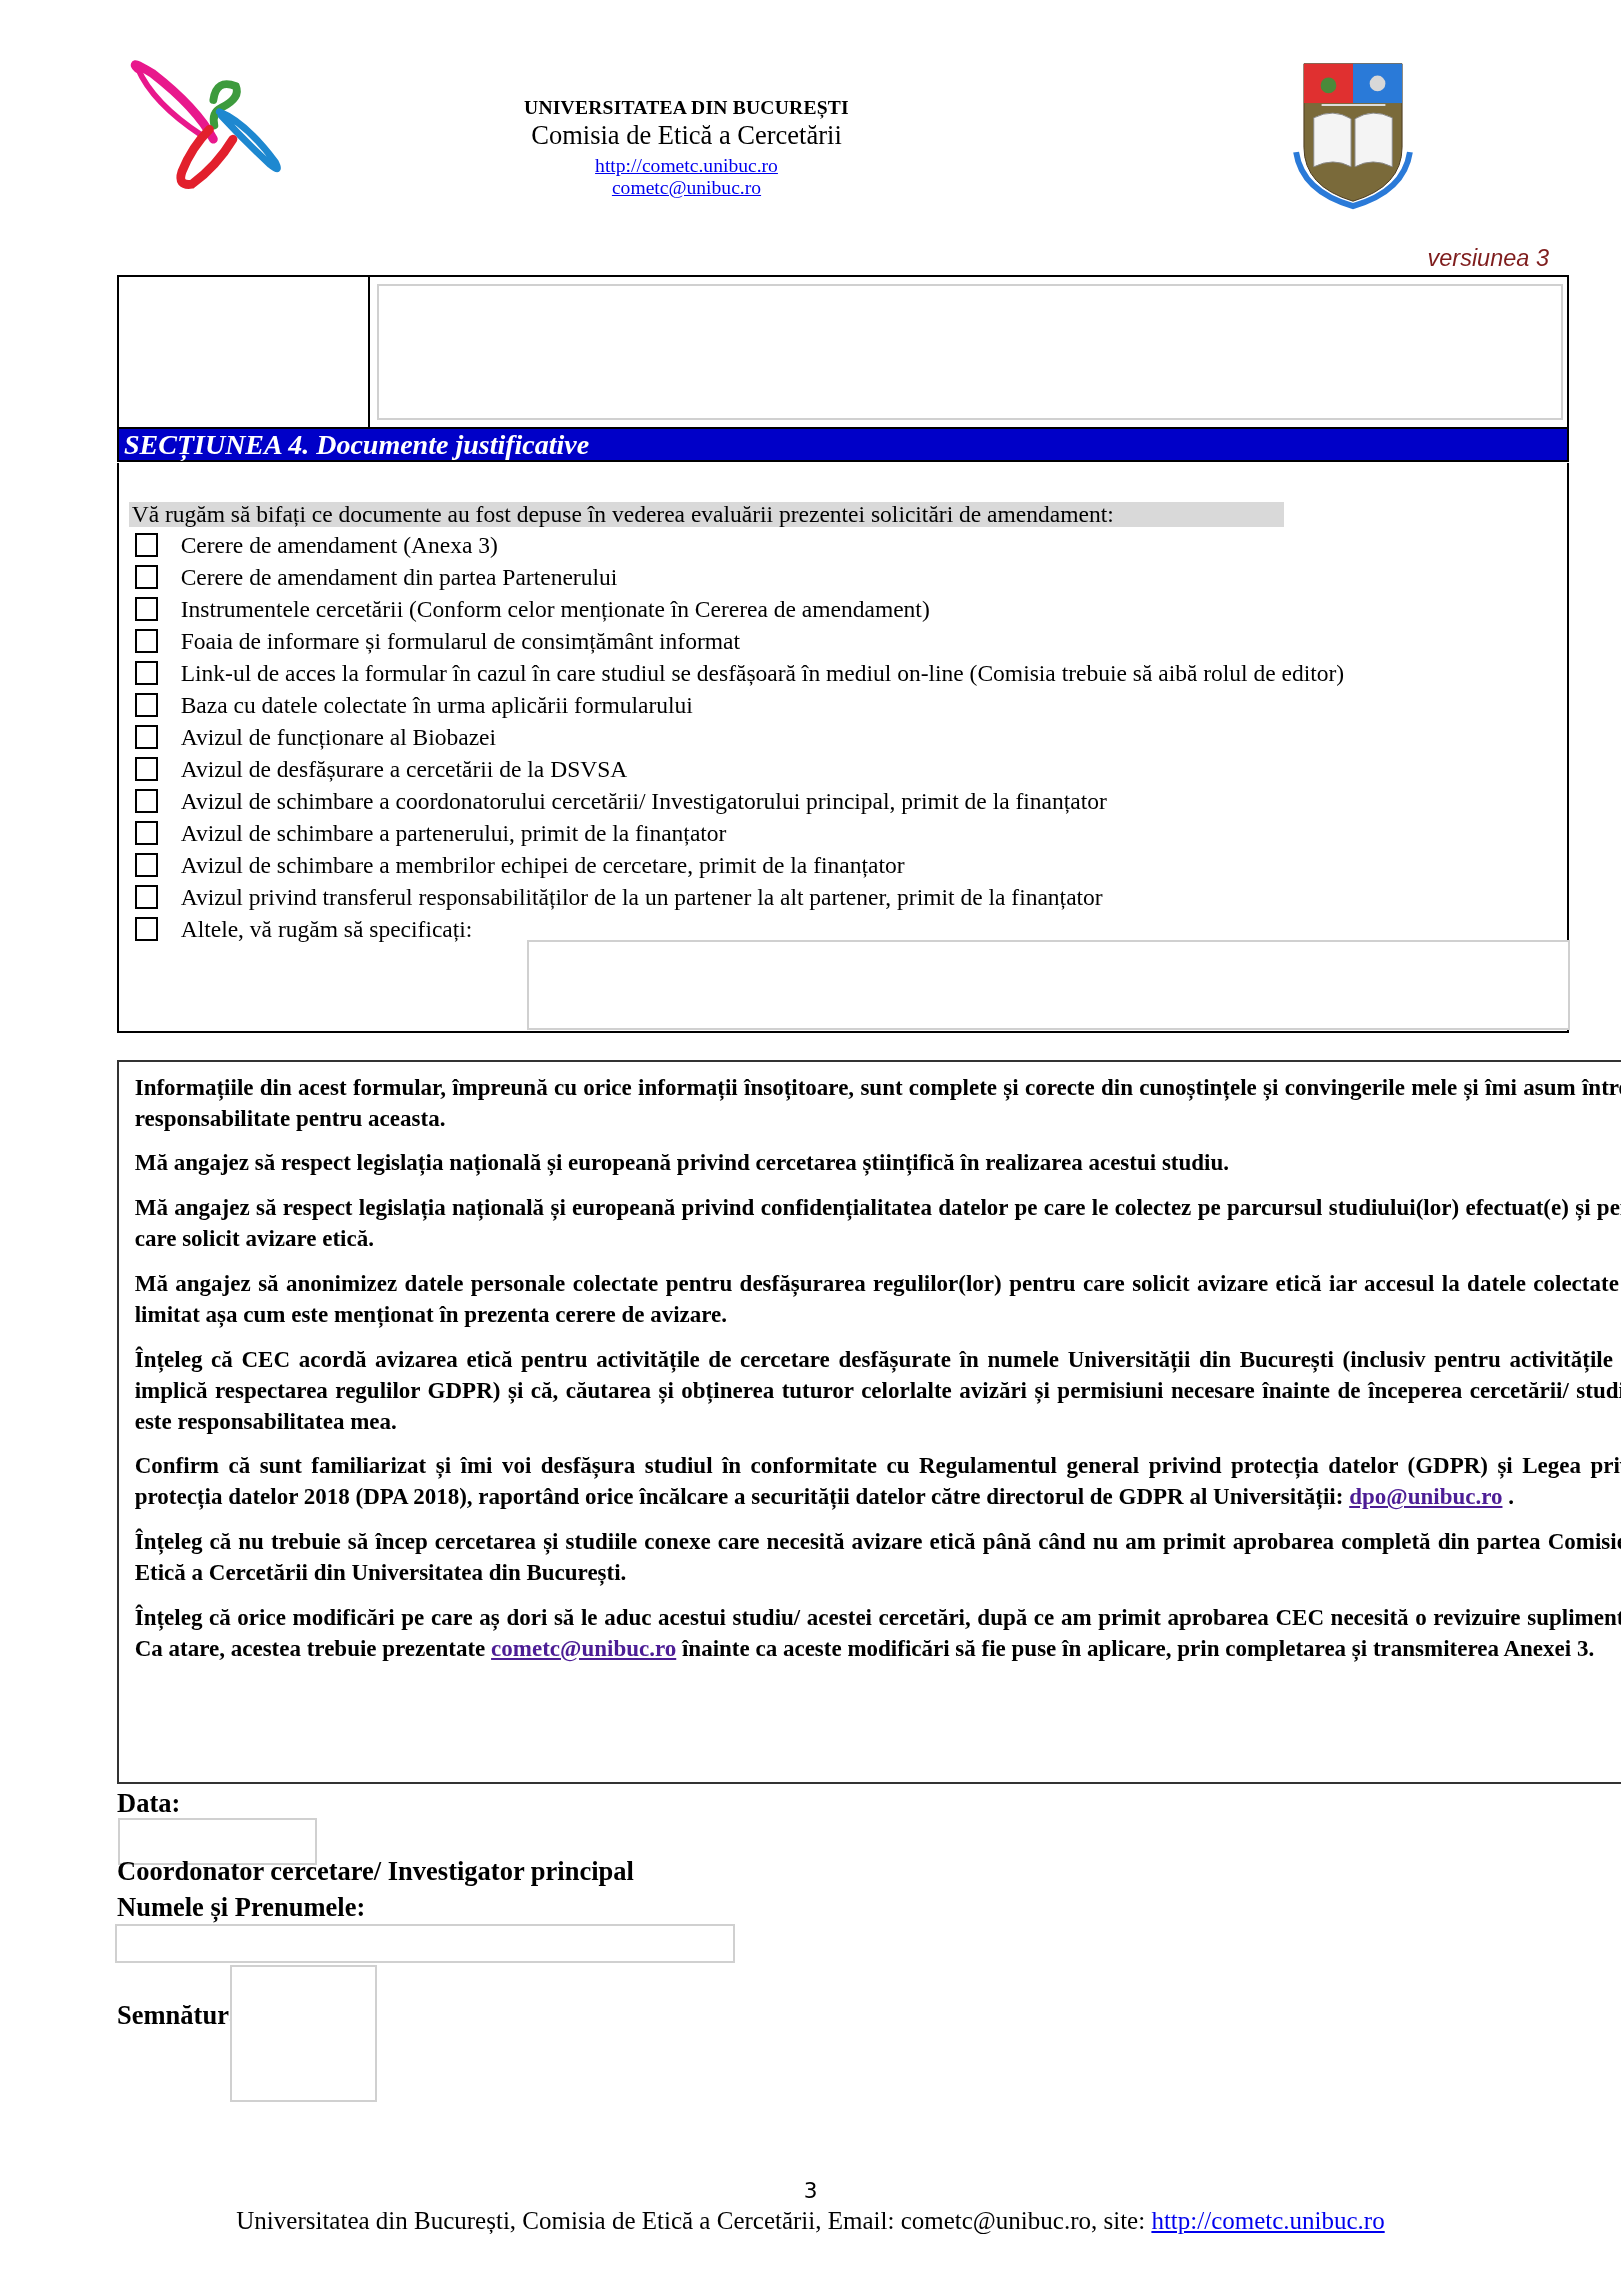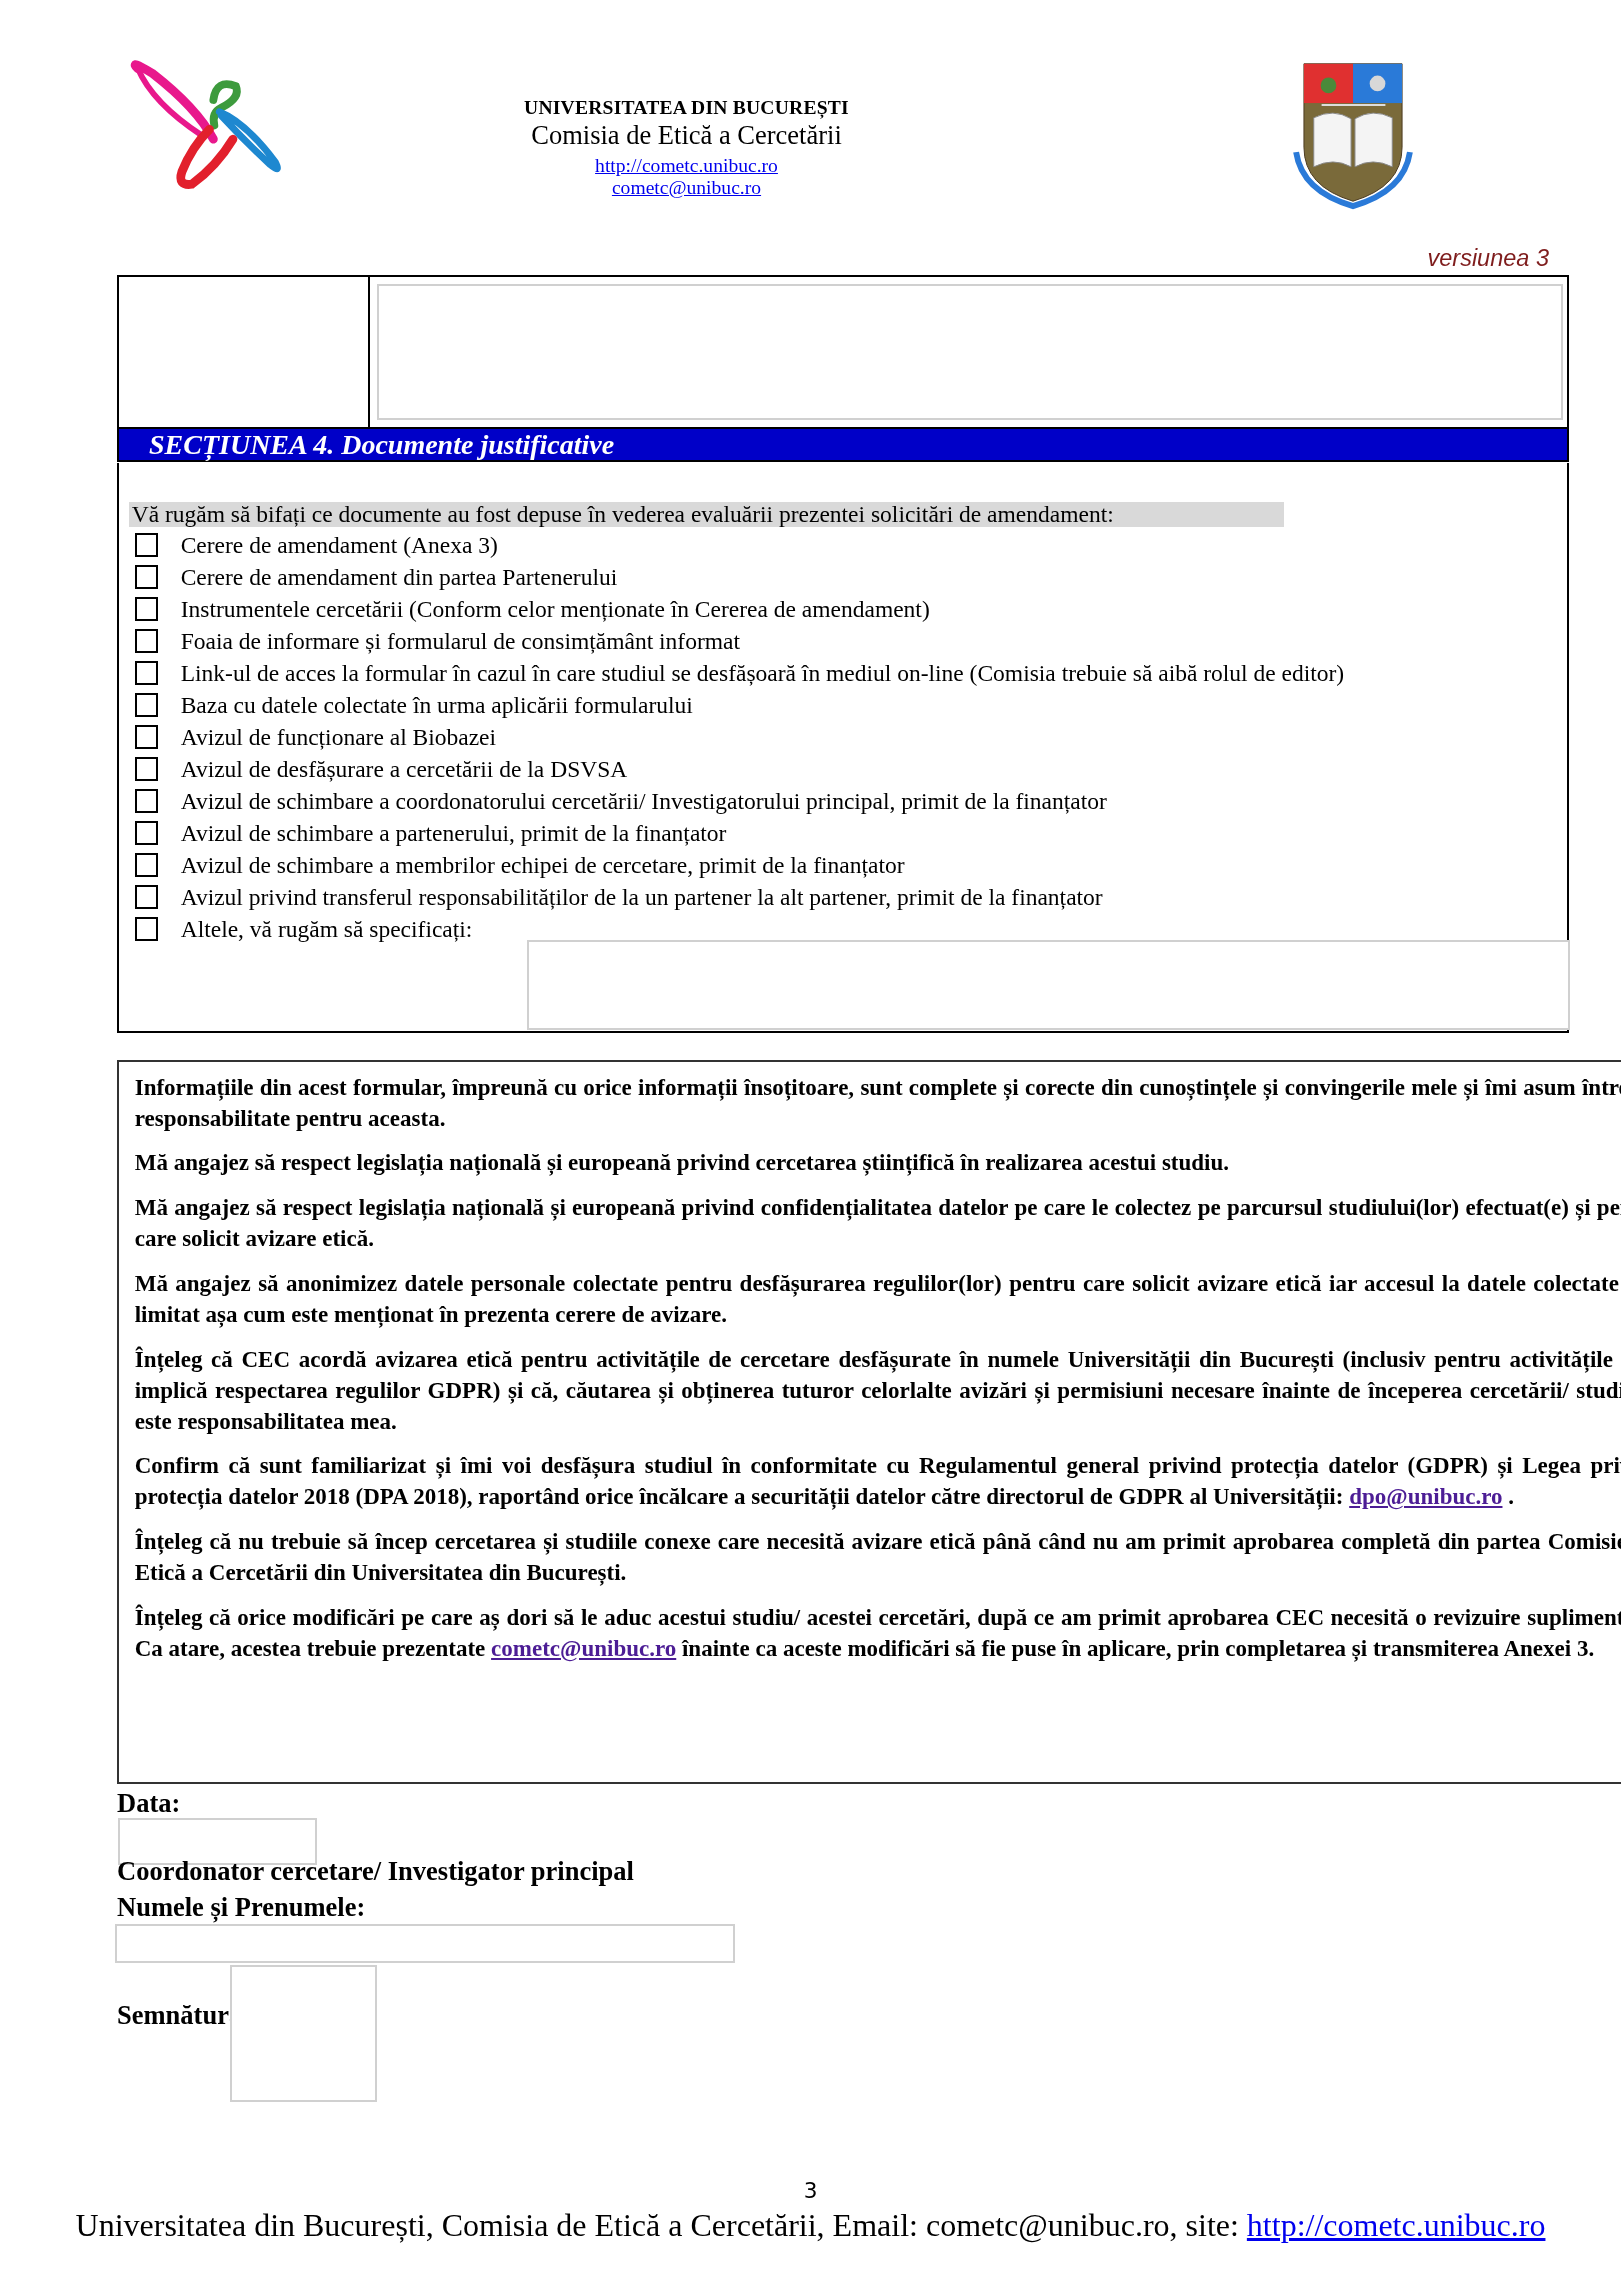--- a/index.html
+++ b/index.html
@@ -15,42 +15,42 @@
   .hdr-com { font-size:26.5px; margin-top:4.9px; }
   .hdr-link { font-size:19.6px; color:#0000ee; text-decoration:underline; display:inline-block; margin-top:6.9px; }
   .version { right:72px; top:245px; font-family:"Liberation Sans", sans-serif; font-style:italic; color:#7f1d1d; font-size:23.5px; }
 
   
   .top-table { left:117px; top:275px; width:1452px; height:152px; border:2px solid #000; border-bottom:none; box-sizing:border-box; }
   .top-table .divider { position:absolute; left:249px; top:0; bottom:0; width:2px; background:#000; }
   .top-table .field { position:absolute; left:258px; top:6.9px; right:3.9px; bottom:6.9px; border:2.9px solid #d0d0d0; box-sizing:border-box; background:#fff; }
 
   .sec-header { left:117px; top:427px; width:1452px; height:35px; background:#0000c8; border:2px solid #000; box-sizing:border-box;
-                color:#fff; font-weight:bold; font-style:italic; font-size:28px; line-height:31px; padding-left:30px; }
+                color:#fff; font-weight:bold; font-style:italic; font-size:28px; line-height:31px; padding-left:5px; }
 
   .sec-body { left:117px; top:463px; width:1452px; height:570px; border:2px solid #000; border-top:none; box-sizing:border-box; }
   .prompt { position:absolute; left:9.8px; top:39px; width:1155px; height:24.5px; background:#d9d9d9; font-size:23.5px; line-height:24.5px; padding-left:2.9px; box-sizing:border-box; }
   .checklist { position:absolute; left:15.7px; top:66px; margin:0; padding:0; list-style:none; }
   .checklist li { height:32px; display:flex; align-items:center; font-size:23.5px; white-space:nowrap; }
   .cb { width:23.5px; height:23.5px; border:2px solid #000; box-sizing:border-box; margin-right:22.5px; background:#fff; flex:none; }
   .other-field { position:absolute; left:408px; top:477px; width:1043px; height:90px; border:2.9px solid #d0d0d0; box-sizing:border-box; background:#fff; }
 
   
   .decl { left:117px; top:1060px; width:1564px; height:724px; border:2px solid #333; box-sizing:border-box; padding:9.8px 15.7px 0 15.7px;
           font-weight:bold; font-size:23px; line-height:31px; text-align:justify; }
   .decl p { margin:0 0 13.7px 0; }
   .decl a { color:#4c1d95; text-decoration:underline; }
 
   
   .lbl { font-weight:bold; font-size:26.5px; line-height:1; }
   .box { border:2.9px solid #d0d0d0; box-sizing:border-box; background:#fff; }
 
   
   .pgnum { left:0; width:1621px; top:2178px; text-align:center; font-family:"DejaVu Sans", sans-serif; font-size:21.6px; }
-  .footer { left:0; width:1621px; top:2207px; text-align:center; font-size:32px; }
+  .footer { left:0; width:1621px; top:2207px; text-align:center; font-size:25px; }
   .footer a { color:#0000ee; text-decoration:underline; }
 </style>
 </head>
 <body>
 
 <div class="abs logo-left">
   <svg width="167" height="147" viewBox="0 0 170 150">
     <g fill="none" stroke-linecap="round">
       <path d="M 15 20 Q 5 10 30 25 Q 75 60 92 92" stroke="#e8188c" stroke-width="9"></path>
       <path d="M 15 20 Q 30 55 80 88" stroke="#e8188c" stroke-width="6"></path>

